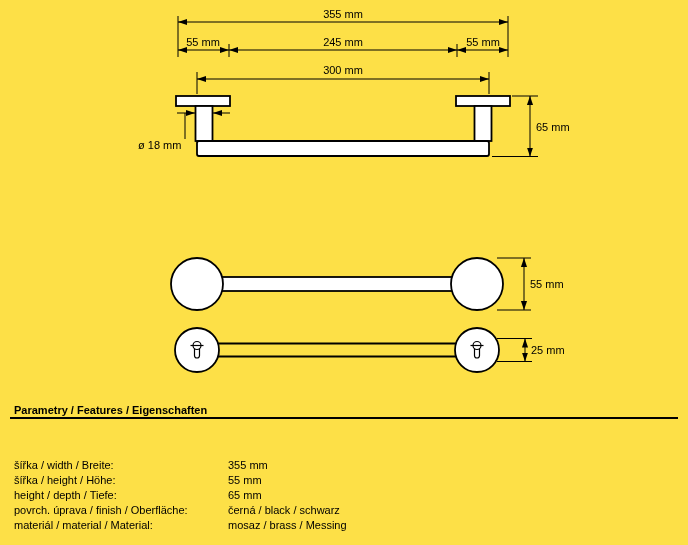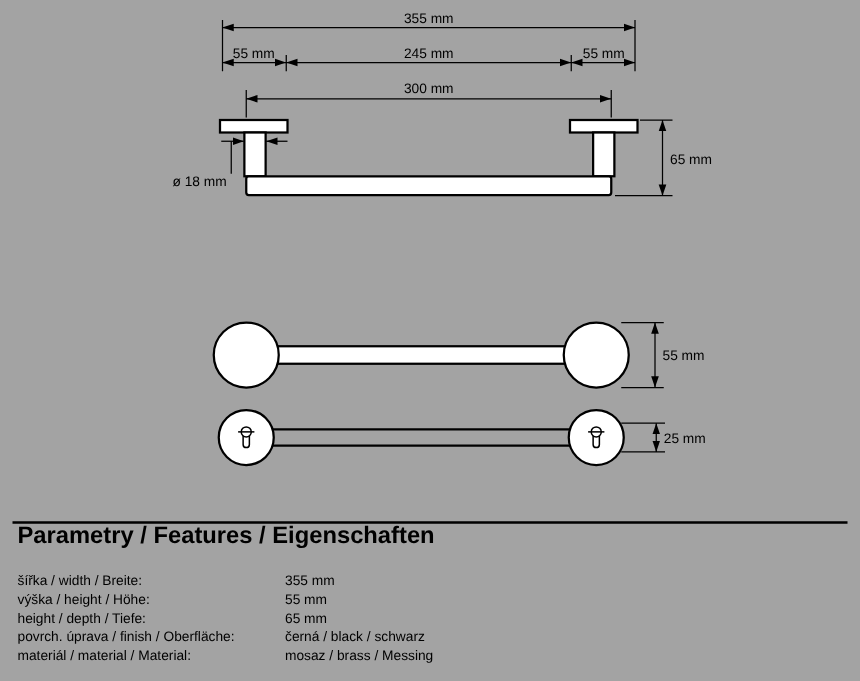--- a/index.html
+++ b/index.html
@@ -1,20 +1,20 @@
 <!DOCTYPE html>
 <html><head>
 <meta charset="utf-8">
 <style>
   html, body { margin: 0; padding: 0; background: #fff; }
   .page {
     position: relative;
     width: 688px;
     height: 545px;
-    background: #a3a3a3;
+    background: #fde047;
     font-family: "Liberation Sans", sans-serif;
     color: #000;
     overflow: hidden;
   }
   svg text {
     font-family: "Liberation Sans", sans-serif;
     font-size: 11px;
     fill: #000;
   }
   .dim   { stroke: #000; stroke-width: 1; fill: none; }
@@ -24,23 +24,23 @@
     position: absolute;
     left: 10px;
     right: 10px;
     top: 417px;
     height: 2px;
     background: #000;
   }
   .specs-heading {
     position: absolute;
     left: 14px;
-    top: 418px;
+    top: 404px;
     margin: 0;
-    font-size: 19px;
+    font-size: 11px;
     font-weight: bold;
   }
   .specs-table {
     position: absolute;
     left: 14px;
     top: 458px;
     width: 560px;
   }
   .spec-row {
     display: flex;
@@ -157,21 +157,21 @@
   <div class="divider"></div>
 
   <h2 class="specs-heading">Parametry / Features / Eigenschaften</h2>
 
   <div class="specs-table">
     <div class="spec-row">
       <span class="spec-label">šířka / width / Breite:</span>
       <span class="spec-value">355 mm</span>
     </div>
     <div class="spec-row">
-      <span class="spec-label">výška / height / Höhe:</span>
+      <span class="spec-label">šířka / height / Höhe:</span>
       <span class="spec-value">55 mm</span>
     </div>
     <div class="spec-row">
       <span class="spec-label">height / depth / Tiefe:</span>
       <span class="spec-value">65 mm</span>
     </div>
     <div class="spec-row">
       <span class="spec-label">povrch. úprava / finish / Oberfläche:</span>
       <span class="spec-value">černá / black / schwarz</span>
     </div>

